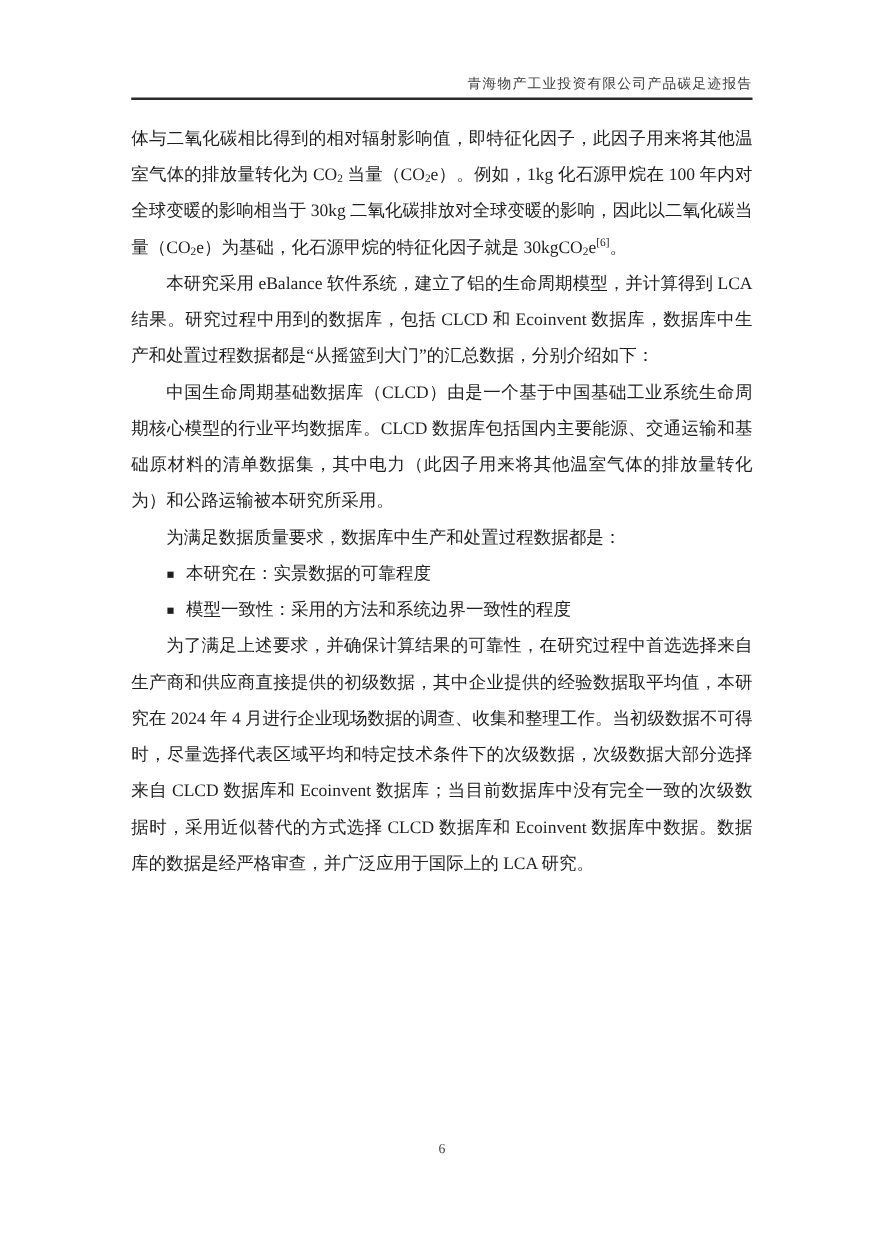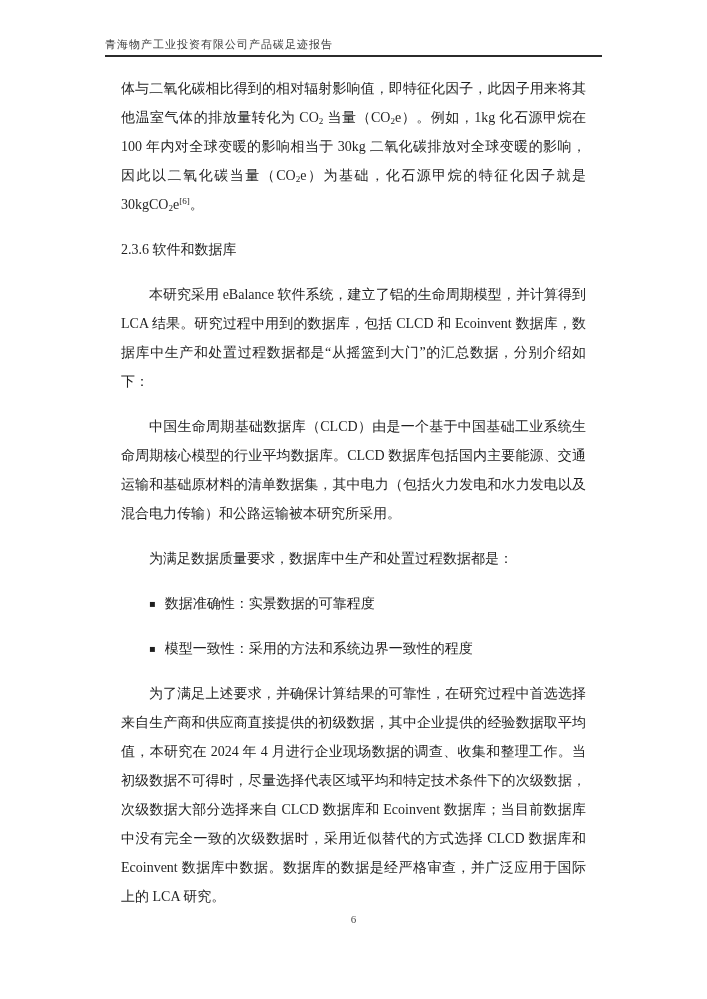--- a/index.html
+++ b/index.html
@@ -17,39 +17,39 @@
   .page {
     position: relative;
     width: 707px;
     height: 999px;
     box-sizing: border-box;
     background: #ffffff;
   }
   .doc-header {
     width: 497px;
     margin: 0 auto;
-    padding-top: 36px;
+    padding-top: 59px;
     padding-bottom: 3px;
     border-bottom: 2px solid #2b2b2b;
-    text-align: left;
+    text-align: right;
   }
   .doc-header-title {
     font-size: 11px;
     line-height: 16px;
     color: #3a3a3a;
     letter-spacing: 1px;
   }
   .doc-body {
     width: 497px;
     margin: 17px auto 0 auto;
     font-size: 14px;
     line-height: 29px;
     text-align: justify;
   }
-  .block { margin: 16px; }
+  .block { margin: 0; }
   .block-heading {
     text-indent: 0;
     margin-bottom: 3px;
   }
   .block-paragraph.indent { text-indent: 2em; }
   .block-bullet { text-indent: 2em; }
   .bullet-marker {
     display: inline-block;
     text-indent: 0;
     font-size: 10px;
@@ -76,25 +76,24 @@
 </head>
 <body>
 
 <div class="page">
   <header class="doc-header">
     <div class="doc-header-title">青海物产工业投资有限公司产品碳足迹报告</div>
   </header>
 
   <main class="doc-body" id="doc-body">
       <div class="block block-paragraph"><span>体与二氧化碳相比得到的相对辐射影响值，即特征化因子，此因子用来将其他温室气体的排放量转化为 CO</span><sub>2</sub><span> 当量（CO</span><sub>2</sub><span>e）。例如，1kg 化石源甲烷在 100 年内对全球变暖的影响相当于 30kg 二氧化碳排放对全球变暖的影响，因此以二氧化碳当量（CO</span><sub>2</sub><span>e）为基础，化石源甲烷的特征化因子就是 30kgCO</span><sub>2</sub><span>e</span><sup>[6]</sup><span>。</span></div>
-      <div class="block block-heading"><span>2.3.6 软件和数据库</span></div>
       <div class="block block-paragraph indent"><span>本研究采用 eBalance 软件系统，建立了铝的生命周期模型，并计算得到 LCA 结果。研究过程中用到的数据库，包括 CLCD 和 Ecoinvent 数据库，数据库中生产和处置过程数据都是“从摇篮到大门”的汇总数据，分别介绍如下：</span></div>
-      <div class="block block-paragraph indent"><span>中国生命周期基础数据库（CLCD）由是一个基于中国基础工业系统生命周期核心模型的行业平均数据库。CLCD 数据库包括国内主要能源、交通运输和基础原材料的清单数据集，其中电力（包括火力发电和水力发电以及混合电力传输）和公路运输被本研究所采用。</span></div>
+      <div class="block block-paragraph indent"><span>中国生命周期基础数据库（CLCD）由是一个基于中国基础工业系统生命周期核心模型的行业平均数据库。CLCD 数据库包括国内主要能源、交通运输和基础原材料的清单数据集，其中电力（此因子用来将其他温室气体的排放量转化为）和公路运输被本研究所采用。</span></div>
       <div class="block block-paragraph indent"><span>为满足数据质量要求，数据库中生产和处置过程数据都是：</span></div>
-      <div class="block block-bullet"><span class="bullet-marker">▪</span><span>数据准确性：实景数据的可靠程度</span></div>
+      <div class="block block-bullet"><span class="bullet-marker">▪</span><span>本研究在：实景数据的可靠程度</span></div>
       <div class="block block-bullet"><span class="bullet-marker">▪</span><span>模型一致性：采用的方法和系统边界一致性的程度</span></div>
       <div class="block block-paragraph indent"><span>为了满足上述要求，并确保计算结果的可靠性，在研究过程中首选选择来自生产商和供应商直接提供的初级数据，其中企业提供的经验数据取平均值，本研究在 2024 年 4 月进行企业现场数据的调查、收集和整理工作。当初级数据不可得时，尽量选择代表区域平均和特定技术条件下的次级数据，次级数据大部分选择来自 CLCD 数据库和 Ecoinvent 数据库；当目前数据库中没有完全一致的次级数据时，采用近似替代的方式选择 CLCD 数据库和 Ecoinvent 数据库中数据。数据库的数据是经严格审查，并广泛应用于国际上的 LCA 研究。</span></div>
     </main>
 
   <footer class="doc-footer">
     <span>6</span>
   </footer>
 </div>
 
 </body></html>

